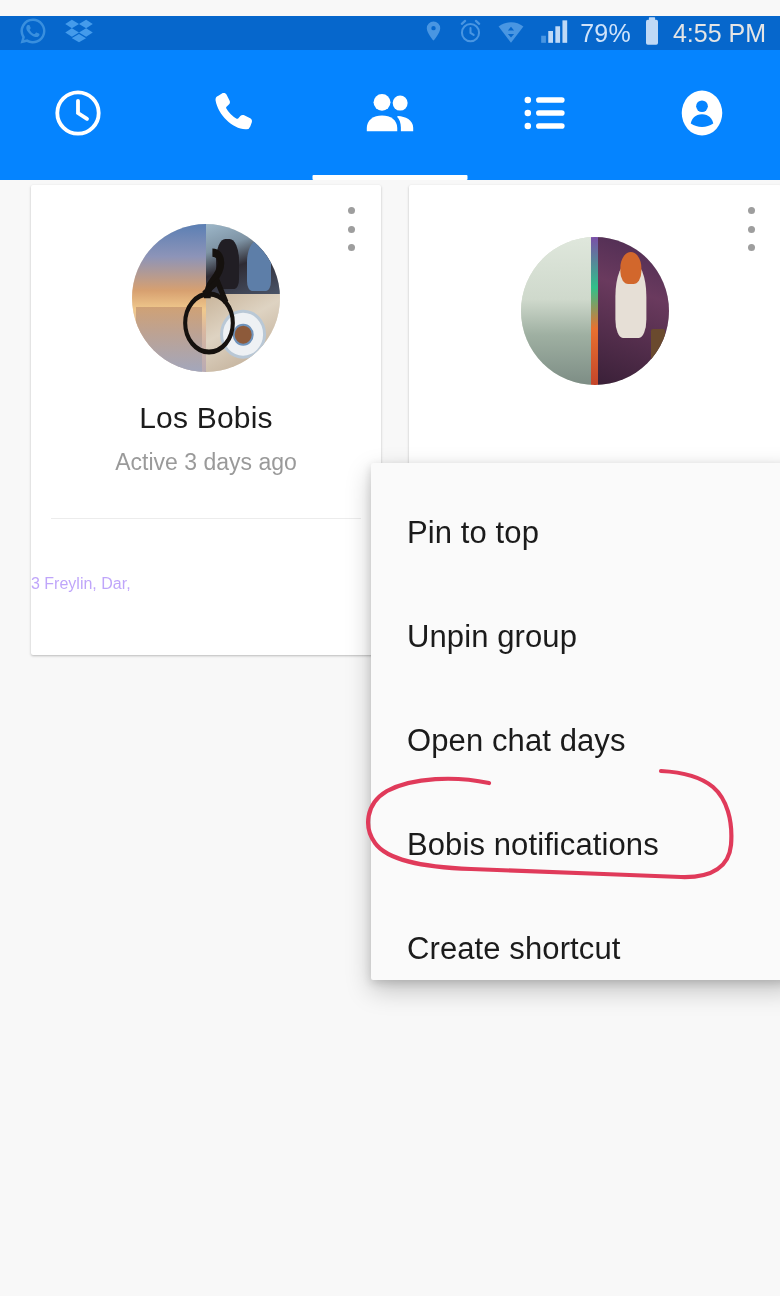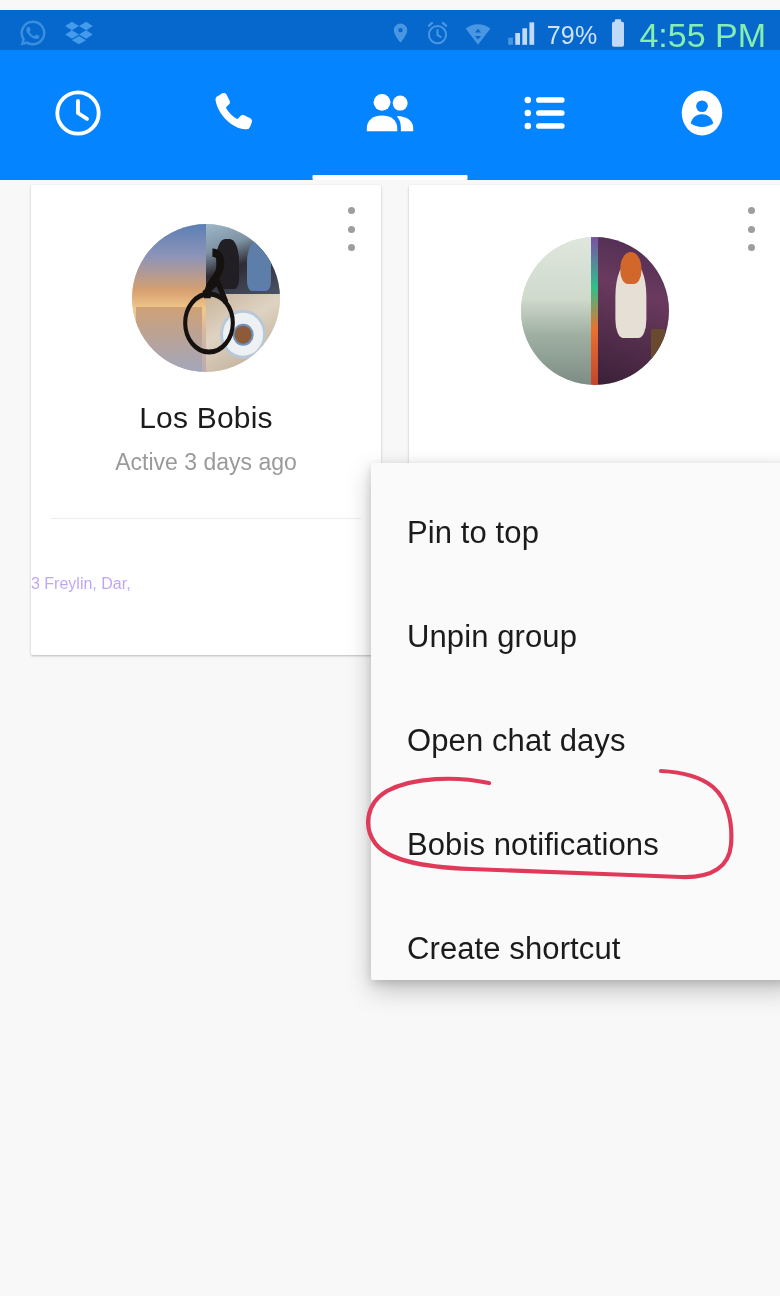--- a/index.html
+++ b/index.html
@@ -7,33 +7,33 @@
   body {
     font-family:"Liberation Sans", sans-serif;
     background:#f8f8f8;
     position:relative;
     overflow:hidden;
     -webkit-font-smoothing:antialiased;
   }
 
   
   #status-bar{
-    position:absolute; left:0; top:10px; width:780px; height:50px;
+    position:absolute; left:0; top:16px; width:780px; height:50px;
     background:#0667cc;
-    display:flex; align-items:center;
+    display:flex; align-items:flex-start;
     padding:0 14px 0 18px;
   }
   .sb-left{ display:flex; align-items:center; gap:16px; }
   .sb-right{ margin-left:auto; display:flex; align-items:center; gap:12px; }
   .sb-ico{ display:block; opacity:.92; }
   .sb-text{
     color:#cfe3fa; font-size:25px; letter-spacing:.2px;
     font-family:"Liberation Sans", sans-serif; white-space:nowrap;
   }
-  .sb-time{ color:#86efac; font-size:34px; white-space:nowrap; }
+  .sb-time{ color:#e5e5e5; font-size:25px; white-space:nowrap; }
 
   
   #nav-bar{
     position:absolute; left:0; top:50px; width:780px; height:130px;
     background:#0584ff;
   }
   #tab-strip{
     position:absolute; left:0; top:0; width:780px; height:130px;
     display:flex; align-items:center;
   }

